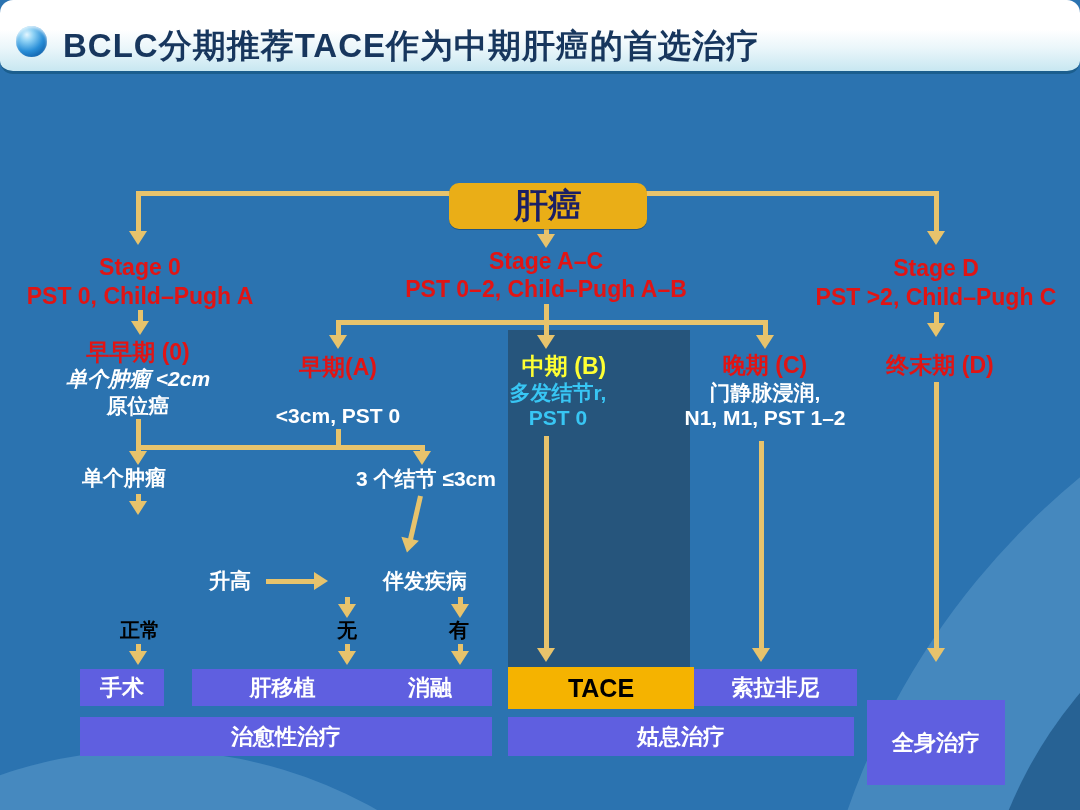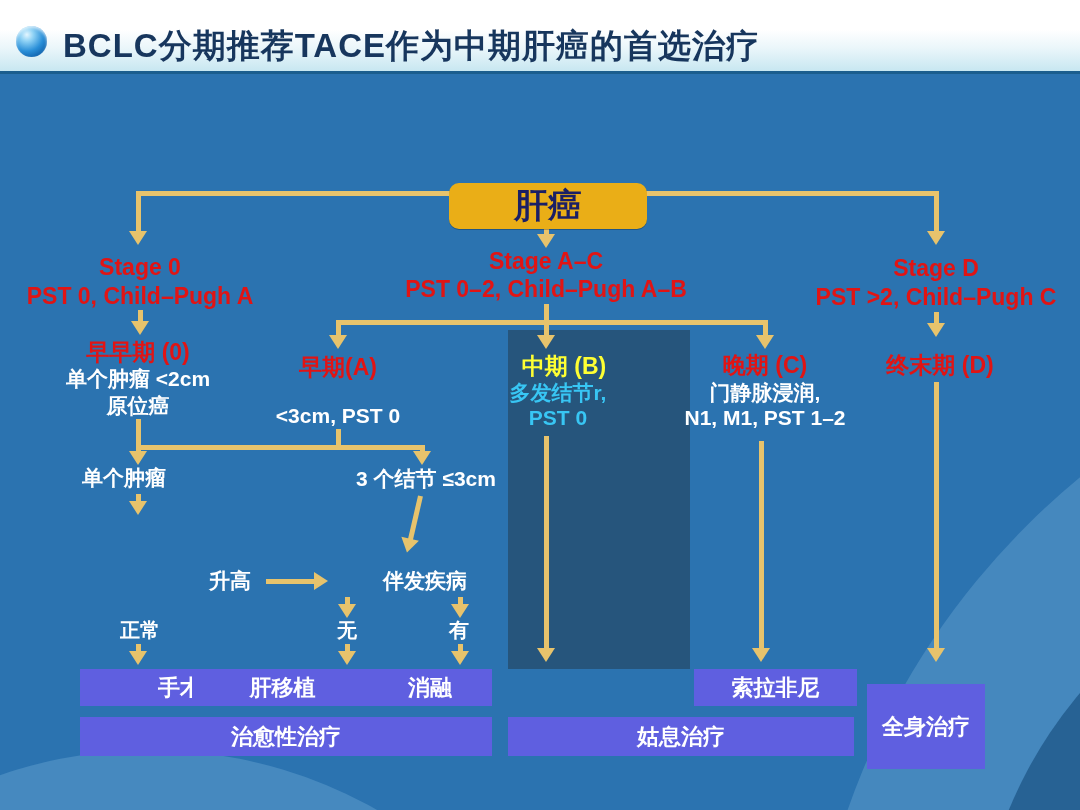--- a/index.html
+++ b/index.html
@@ -5,21 +5,21 @@
   :root{
     --bg:#2b73b0; --tan:#e7c36c; --red:#e11414; --yel:#feff33; --cyan:#38c6f4;
     --gold:#eaae17; --tacegold:#f5b300; --purple:#5f5fe0; --navy:#17365d;
   }
   html,body{margin:0;padding:0;}
   .slide{position:relative;width:1080px;height:810px;overflow:hidden;
     background:var(--bg);font-family:"Liberation Sans",sans-serif;}
   
   .titlebar{position:absolute;left:0;top:0;width:1080px;height:71px;
     background:linear-gradient(180deg,#ffffff 0%,#ffffff 42%,#eaf6fa 68%,#c8e7f1 100%);
-    border-bottom:3px solid #1b5e8e;z-index:6;}
+    border-bottom:3px solid #1b5e8e;z-index:6;border-radius:13px;}
   .title-text{position:absolute;left:63px;top:24px;font-size:33px;font-weight:bold;
     color:var(--navy);letter-spacing:1px;white-space:nowrap;}
   .sphere{position:absolute;left:16px;top:26px;width:31px;height:31px;border-radius:50%;
     background:radial-gradient(circle at 35% 28%,#e3f6ff 0%,#8fd2f5 22%,#2a8fd8 55%,#0b5aa5 85%,#084a8c 100%);
     box-shadow:inset 0 2px 3px rgba(255,255,255,.7);}
   
   .wave{position:absolute;border-radius:50%;z-index:0;}
   .wave-r1{left:805px;top:305px;width:1510px;height:1510px;background:rgba(125,180,220,0.33);}
   .wave-r2{left:975px;top:535px;width:890px;height:890px;background:rgba(10,60,105,0.5);}
   .wave-l1{left:-310px;top:750px;width:920px;height:920px;background:rgba(140,195,230,0.28);}
@@ -36,21 +36,21 @@
     border-bottom:9px solid transparent;border-left:14px solid var(--tan);z-index:2;}
   .diag{position:absolute;left:418px;top:496px;width:5px;height:46px;
     transform-origin:50% 0;transform:rotate(13deg);z-index:2;}
   .diag .bar{position:absolute;left:0;top:0;width:5px;height:46px;background:var(--tan);}
   .diag .tip{position:absolute;left:2px;top:44px;}
   
   .lbl{position:absolute;transform:translateX(-50%);font-weight:bold;white-space:nowrap;
     text-align:center;z-index:3;line-height:1.1;}
   .red{color:var(--red);font-size:23px;}
   .white{color:#ffffff;font-size:21px;}
-  .white20{color:#ffffff;font-size:20px;}
+  .white20{color:#000000;font-size:20px;}
   .yel{color:var(--yel);font-size:23px;}
   .cyan{color:var(--cyan);font-size:21px;}
   
   .rootbox{position:absolute;left:449px;top:183px;width:198px;height:46px;
     background:var(--gold);border-radius:10px;z-index:3;display:flex;align-items:center;
     justify-content:center;font-size:34px;font-weight:bold;color:#1a1f66;
     box-shadow:0 1px 0 rgba(0,0,0,.25);}
   .btn{position:absolute;background:var(--purple);color:#ffffff;font-weight:bold;
     font-size:22px;display:flex;align-items:center;justify-content:center;z-index:3;}
   .btn-tace{background:var(--tacegold);color:#000000;font-size:25px;}
@@ -130,21 +130,21 @@
   </div>
 
   <div class="lbl red" style="left:140px;top:255px;">Stage 0</div>
   <div class="lbl red" style="left:140px;top:284px;">PST 0, Child–Pugh A</div>
   <div class="lbl red" style="left:546px;top:249px;">Stage A–C</div>
   <div class="lbl red" style="left:546px;top:277px;">PST 0–2, Child–Pugh A–B</div>
   <div class="lbl red" style="left:936px;top:256px;">Stage D</div>
   <div class="lbl red" style="left:936px;top:285px;">PST &gt;2, Child–Pugh C</div>
 
   <div class="lbl red" style="left:138px;top:340px;">早早期 (0)</div>
-  <div class="lbl white" style="left:138px;top:367px;">单个肿瘤 &lt;2cm</div>
+  <div class="lbl white" style="left:138px;top:367px;font-style:italic;">单个肿瘤 &lt;2cm</div>
   <div class="lbl white" style="left:138px;top:394px;">原位癌</div>
 
   <div class="lbl red" style="left:338px;top:355px;">早期(A)</div>
   <div class="lbl white" style="left:338px;top:404px;">&lt;3cm, PST 0</div>
 
   <div class="lbl yel" style="left:558px;top:354px;margin-left:6px;">中期 (B)</div>
   <div class="lbl cyan" style="left:558px;top:381px;">多发结节r,</div>
   <div class="lbl cyan" style="left:558px;top:406px;">PST 0</div>
 
   <div class="lbl red" style="left:765px;top:353px;">晚期 (C)</div>
@@ -154,25 +154,26 @@
   <div class="lbl red" style="left:940px;top:353px;">终末期 (D)</div>
 
   <div class="lbl white" style="left:124px;top:467px;font-family:Liberation Serif, serif;">单个肿瘤</div>
   <div class="lbl white" style="left:426px;top:467px;">3 个结节 ≤3cm</div>
   <div class="lbl white" style="left:230px;top:569px;">升高</div>
   <div class="lbl white" style="left:425px;top:569px;">伴发疾病</div>
   <div class="lbl white20" style="left:140px;top:619px;">正常</div>
   <div class="lbl white20" style="left:347px;top:619px;">无</div>
   <div class="lbl white20" style="left:459px;top:619px;">有</div>
 
-  <div class="btn" style="left:80px;top:669px;width:104px;height:37px;padding-left:48px;">手术</div>
+  <div class="btn" style="left:80px;top:669px;width:84px;height:37px;">手术</div>
   <div class="btn" style="left:192px;top:669px;width:181px;height:37px;">肝移植</div>
   <div class="btn" style="left:368px;top:669px;width:124px;height:37px;">消融</div>
+  <div class="btn btn-tace" style="left:508px;top:667px;width:186px;height:42px;">TACE</div>
   <div class="btn" style="left:694px;top:669px;width:163px;height:37px;">索拉非尼</div>
-  <div class="btn" style="left:867px;top:684px;width:118px;height:85px;">全身治疗</div>
+  <div class="btn" style="left:867px;top:700px;width:138px;height:85px;">全身治疗</div>
   <div class="btn" style="left:80px;top:717px;width:412px;height:39px;text-align:right;">治愈性治疗</div>
   <div class="btn" style="left:508px;top:717px;width:346px;height:39px;">姑息治疗</div>
 
   <div class="titlebar">
     <div class="sphere"></div>
     <div class="title-text">BCLC分期推荐TACE作为中期肝癌的首选治疗</div>
   </div>
 
 </div>
 

